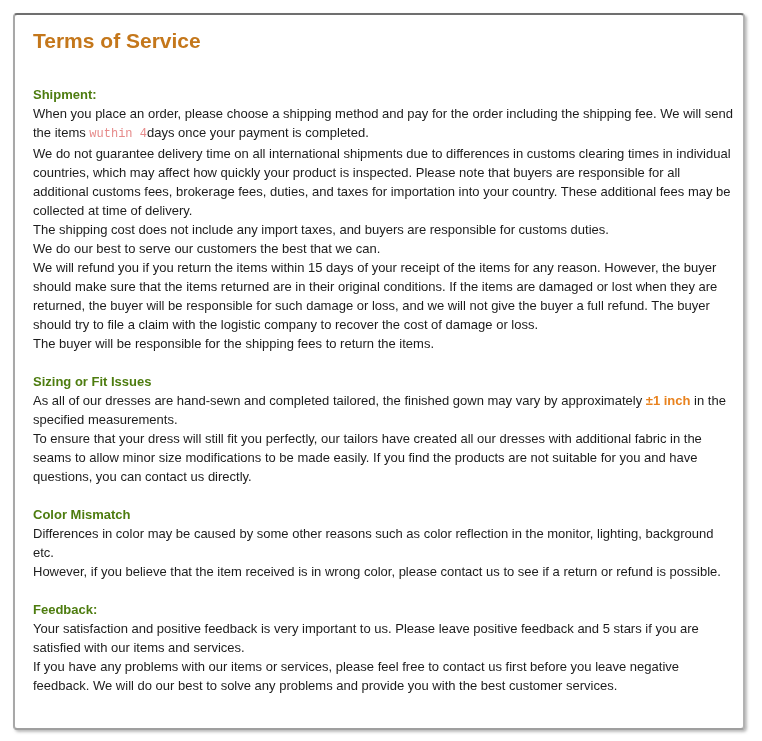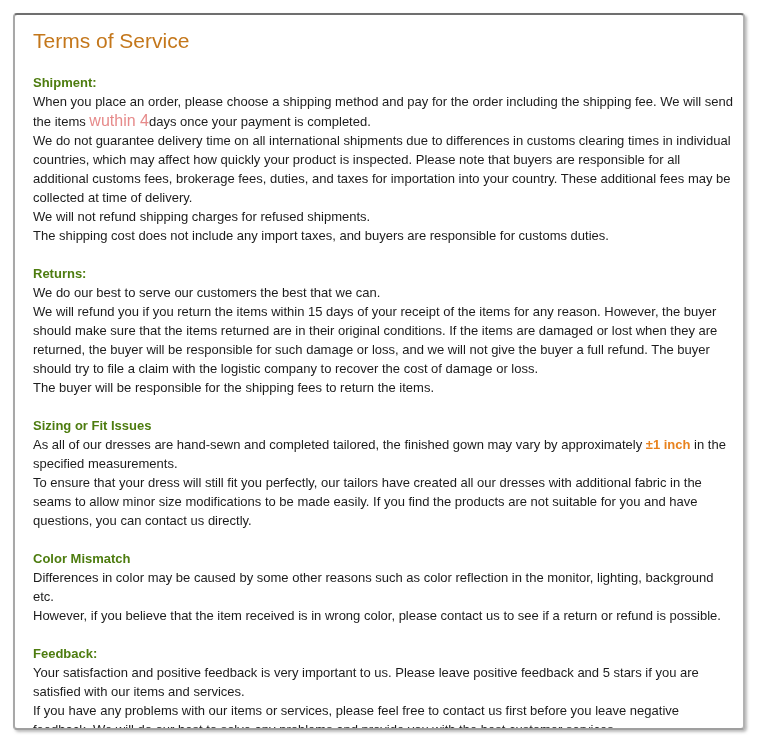--- a/index.html
+++ b/index.html
@@ -22,59 +22,58 @@
     border-color: #6f6f6f #b2b2b2 #9f9f9f #a8a8a8;
     border-radius: 4px;
     box-shadow: 2px 2px 3px rgba(130,130,130,0.55);
     padding: 12px 8px 0 18px;
     overflow: hidden;
   }
   .page-title {
     font-size: 21px;
     line-height: 24px;
     color: var(--title-color, #c4771b);
-    margin: 2px 0 20px 0;
-    font-weight: normal;
+    margin: 2px 0 32px 0;
+    font-weight: bold;
   }
   .sec-heading {
     font-size: 13px;
     line-height: 19px;
     font-weight: bold;
     color: #4d7c0f;
     margin-top: 19px;
   }
   .sec-heading:first-child { margin-top: 0; }
   .para {
     font-size: 13px;
     line-height: 19px;
     color: #1c1c1c;
     margin: 0;
     max-width: 704px;
   }
   .hl-red {
     color: var(--red-color, #e68a8a);
-    font-size: 16px;
+    font-size: 12px;
+    font-family: Liberation Mono, monospace;
   }
   .hl-orange {
     color: var(--orange-color, #e8821e);
     font-weight: bold;
   }
 </style>
 </head>
 <body>
 
 <div class="frame">
   <h1 class="page-title">Terms of Service</h1>
   <div>
       <div class="sec-heading">Shipment:</div>
       <div class="para"><span>When you place an order, please choose a shipping method and pay for the order including the shipping fee. We will send the items </span><span class="hl-red">wuthin 4</span><span>days once your payment is completed.</span></div>
       <div class="para"><span>We do not guarantee delivery time on all international shipments due to differences in customs clearing times in individual coun­tries, which may affect how quickly your product is inspected. Please note that buyers are responsible for all additional customs fees, brokerage fees, duties, and taxes for importation into your country. These additional fees may be collected at time of delivery.</span></div>
-      <div class="para"><span>We will not refund shipping charges for refused shipments.</span></div>
       <div class="para"><span>The shipping cost does not include any import taxes, and buyers are responsible for customs duties.</span></div>
-      <div class="sec-heading">Returns:</div>
       <div class="para"><span>We do our best to serve our customers the best that we can.</span></div>
       <div class="para"><span>We will refund you if you return the items within 15 days of your receipt of the items for any reason. However, the buyer should make sure that the items returned are in their original conditions.  If the items are damaged or lost when they are returned, the buyer will be responsible for such damage or loss, and we will not give the buyer a full refund.  The buyer should try to file a claim with the logistic company to recover the cost of damage or loss.</span></div>
       <div class="para"><span>The buyer will be responsible for the shipping fees to return the items.</span></div>
       <div class="sec-heading">Sizing or Fit Issues</div>
       <div class="para"><span>As all of our dresses are hand-sewn and completed tailored, the finished gown may vary by approximately </span><span class="hl-orange">±1 inch</span><span> in the specified measurements.</span></div>
       <div class="para"><span>To ensure that your dress will still fit you perfectly, our tailors have created all our dresses with additional fabric in the seams to allow minor size modifications to be made easily. If you find the products are not suitable for you and have questions, you can contact us directly.</span></div>
       <div class="sec-heading">Color Mismatch</div>
       <div class="para"><span>Differences in color may be caused by some other reasons such as color reflection in the monitor, lighting, background etc.</span></div>
       <div class="para"><span>However, if you believe that the item received is in wrong color, please contact us to see if a return or refund is possible.</span></div>
       <div class="sec-heading">Feedback:</div>

